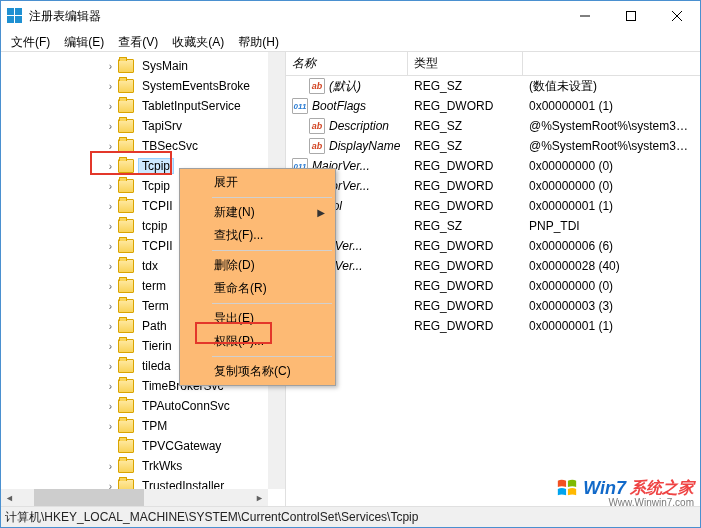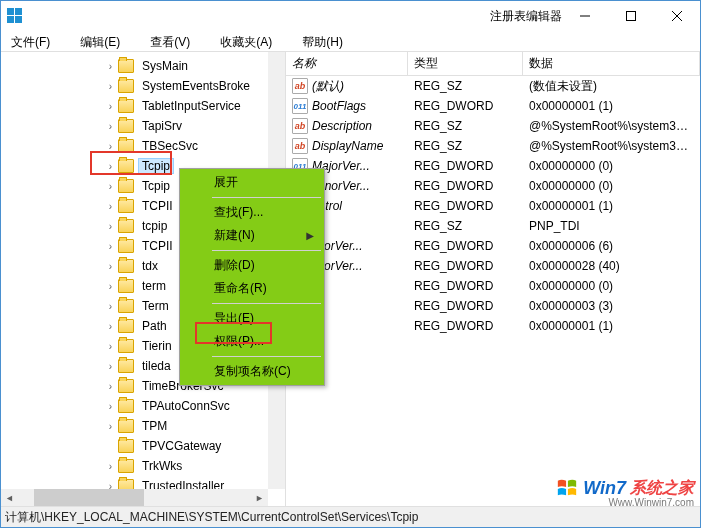--- a/index.html
+++ b/index.html
@@ -1,46 +1,46 @@
 <!DOCTYPE html>
 <html><head>
 <meta charset="utf-8">
 <style>
 * { margin: 0; padding: 0; box-sizing: border-box; font-family: "Microsoft YaHei", "Segoe UI", sans-serif; font-size: 12px; }
 body { width: 701px; height: 528px; background: #fff; overflow: hidden; position: relative; border: 1px solid #4a90d0; }
 .titlebar { height: 30px; display: flex; align-items: center; padding-left: 6px; background: #fff; }
 .app-icon { width: 16px; height: 16px; margin-right: 6px; display: inline-flex; flex-wrap: wrap; }
 .app-icon span { width: 7px; height: 7px; background: #1e90d2; margin: 0 1px 1px 0; }
-.title-text { flex: 1; font-size: 12px; color: #000; text-align: right; }
+.title-text { flex: 1; font-size: 12px; color: #000; }
 .win-controls { display: flex; }
 .win-btn { width: 46px; height: 30px; display: flex; align-items: center; justify-content: center; color: #000; }
-.menubar { height: 21px; padding: 2px 4px; display: flex; gap: 18px; border-bottom: 1px solid #e0e0e0; }
+.menubar { height: 21px; padding: 2px 4px; display: flex; gap: 2px; border-bottom: 1px solid #e0e0e0; }
 .menu-item { padding: 1px 6px; cursor: default; }
 .content { display: flex; height: 454px; }
 .tree-pane { width: 285px; border-right: 1px solid #e0e0e0; overflow: hidden; position: relative; padding-top: 4px; }
 .tree-row { height: 20px; display: flex; align-items: center; white-space: nowrap; cursor: default; position: relative; }
 .tree-row.selected .node-label { background: #cce8ff; border: 1px solid #99d1ff; padding: 0 3px; }
 .twisty { width: 11px; height: 11px; margin-right: 2px; display: inline-flex; align-items: center; justify-content: center; color: #666; font-size: 10px; }
 .folder-icon { width: 16px; height: 14px; background: linear-gradient(#ffe9a2, #f9d35a); border: 1px solid #d9a400; border-radius: 1px; margin-right: 4px; flex-shrink: 0; position: relative; }
 .folder-icon::before { content: ""; position: absolute; top: -3px; left: 0; width: 6px; height: 3px; background: #f9d35a; border: 1px solid #d9a400; border-bottom: none; border-radius: 1px 1px 0 0; }
 .node-label { padding: 1px 4px; }
 .highlight-box { position: absolute; border: 2px solid #e3372a; pointer-events: none; }
 .list-pane { flex: 1; overflow: hidden; position: relative; }
 .list-header { display: flex; height: 24px; border-bottom: 1px solid #e0e0e0; background: #fff; }
 .list-header .col { padding: 3px 6px; border-right: 1px solid #e0e0e0; }
 .list-body { }
 .list-row { display: flex; height: 20px; align-items: center; white-space: nowrap; }
 .list-row .col { padding: 1px 6px; overflow: hidden; text-overflow: ellipsis; }
 .c-name { width: 122px; flex-shrink: 0; display: flex; align-items: center; font-style: italic; }
 .c-type { width: 115px; flex-shrink: 0; }
 .c-data { flex: 1; min-width: 0; }
 .val-icon { width: 16px; height: 16px; margin-right: 4px; flex-shrink: 0; display: inline-flex; align-items: center; justify-content: center; border: 1px solid #aaa; background: #fff; font-size: 9px; font-weight: bold; border-radius: 1px; }
-.val-icon.str { color: #d24726; }
+.val-icon.str { color: #d24726; margin-left: 17px; }
 .val-icon.bin { color: #2b7cd3; font-size: 8px; }
-.context-menu { position: absolute; left: 178px; top: 167px; width: 146px; background: #84cc16; border: 1px solid #a0a0a0; box-shadow: 2px 2px 4px rgba(0,0,0,.25); z-index: 100; padding: 2px; }
+.context-menu { position: absolute; left: 178px; top: 167px; width: 157px; background: #fdba74; border: 1px solid #a0a0a0; box-shadow: 2px 2px 4px rgba(0,0,0,.25); z-index: 100; padding: 2px; }
 .ctx-item { height: 23px; padding: 0 30px 0 32px; display: flex; align-items: center; cursor: default; position: relative; }
 .ctx-sep { height: 1px; background: #d0d0d0; margin: 3px 1px 3px 30px; }
 .ctx-arrow { position: absolute; right: 8px; font-size: 10px; color: #333; }
 .statusbar { height: 22px; border-top: 1px solid #e0e0e0; padding: 2px 4px; font-size: 12px; color: #222; white-space: nowrap; overflow: hidden; background: #f0f0f0; }
 .scrollbar-h { position: absolute; left: 0; bottom: 0; right: 17px; height: 17px; background: #f0f0f0; display: flex; }
 .scrollbar-v { position: absolute; right: 0; top: 0; bottom: 17px; width: 17px; background: #f0f0f0; }
 .sb-btn { width: 17px; height: 17px; background: #f0f0f0; display: flex; align-items: center; justify-content: center; color: #606060; font-size: 9px; }
 .sb-track-h { flex: 1; position: relative; }
 .sb-thumb-h { position: absolute; top: 0; left: 16px; width: 110px; height: 17px; background: #cdcdcd; }
 .watermark { position: absolute; right: 6px; bottom: 28px; display: flex; align-items: flex-end; gap: 4px; z-index: 50; font-style: italic; }
@@ -211,21 +211,20 @@
     </div>
     <div class="scrollbar-v"></div>
 
     <div class="highlight-box" style="left:89px; top:99px; width:82px; height:24px;"></div>
   </div>
 
   <div class="list-pane">
     <div class="list-header">
       <div class="col c-name">名称</div>
       <div class="col c-type">类型</div>
-      <div class="col c-data">数据</div>
     </div>
     <div class="list-body" id="list-body">
         <div class="list-row">
           <div class="col c-name">
             <span class="val-icon str">ab</span>
             <span>(默认)</span>
           </div>
           <div class="col c-type">REG_SZ</div>
           <div class="col c-data">(数值未设置)</div>
         </div>
@@ -328,25 +327,25 @@
       </div>
   </div>
 </div>
 
 <div class="context-menu" id="ctx-menu">
   <div class="ctx-item">
       <span>展开</span>
     </div>
     <div class="ctx-sep"></div>
     <div class="ctx-item">
-      <span>查找(F)...</span>
-    </div>
-    <div class="ctx-item">
       <span>新建(N)</span>
       <span class="ctx-arrow">▶</span>
+    </div>
+    <div class="ctx-item">
+      <span>查找(F)...</span>
     </div>
     <div class="ctx-sep"></div>
     <div class="ctx-item">
       <span>删除(D)</span>
     </div>
     <div class="ctx-item">
       <span>重命名(R)</span>
     </div>
     <div class="ctx-sep"></div>
     <div class="ctx-item">

